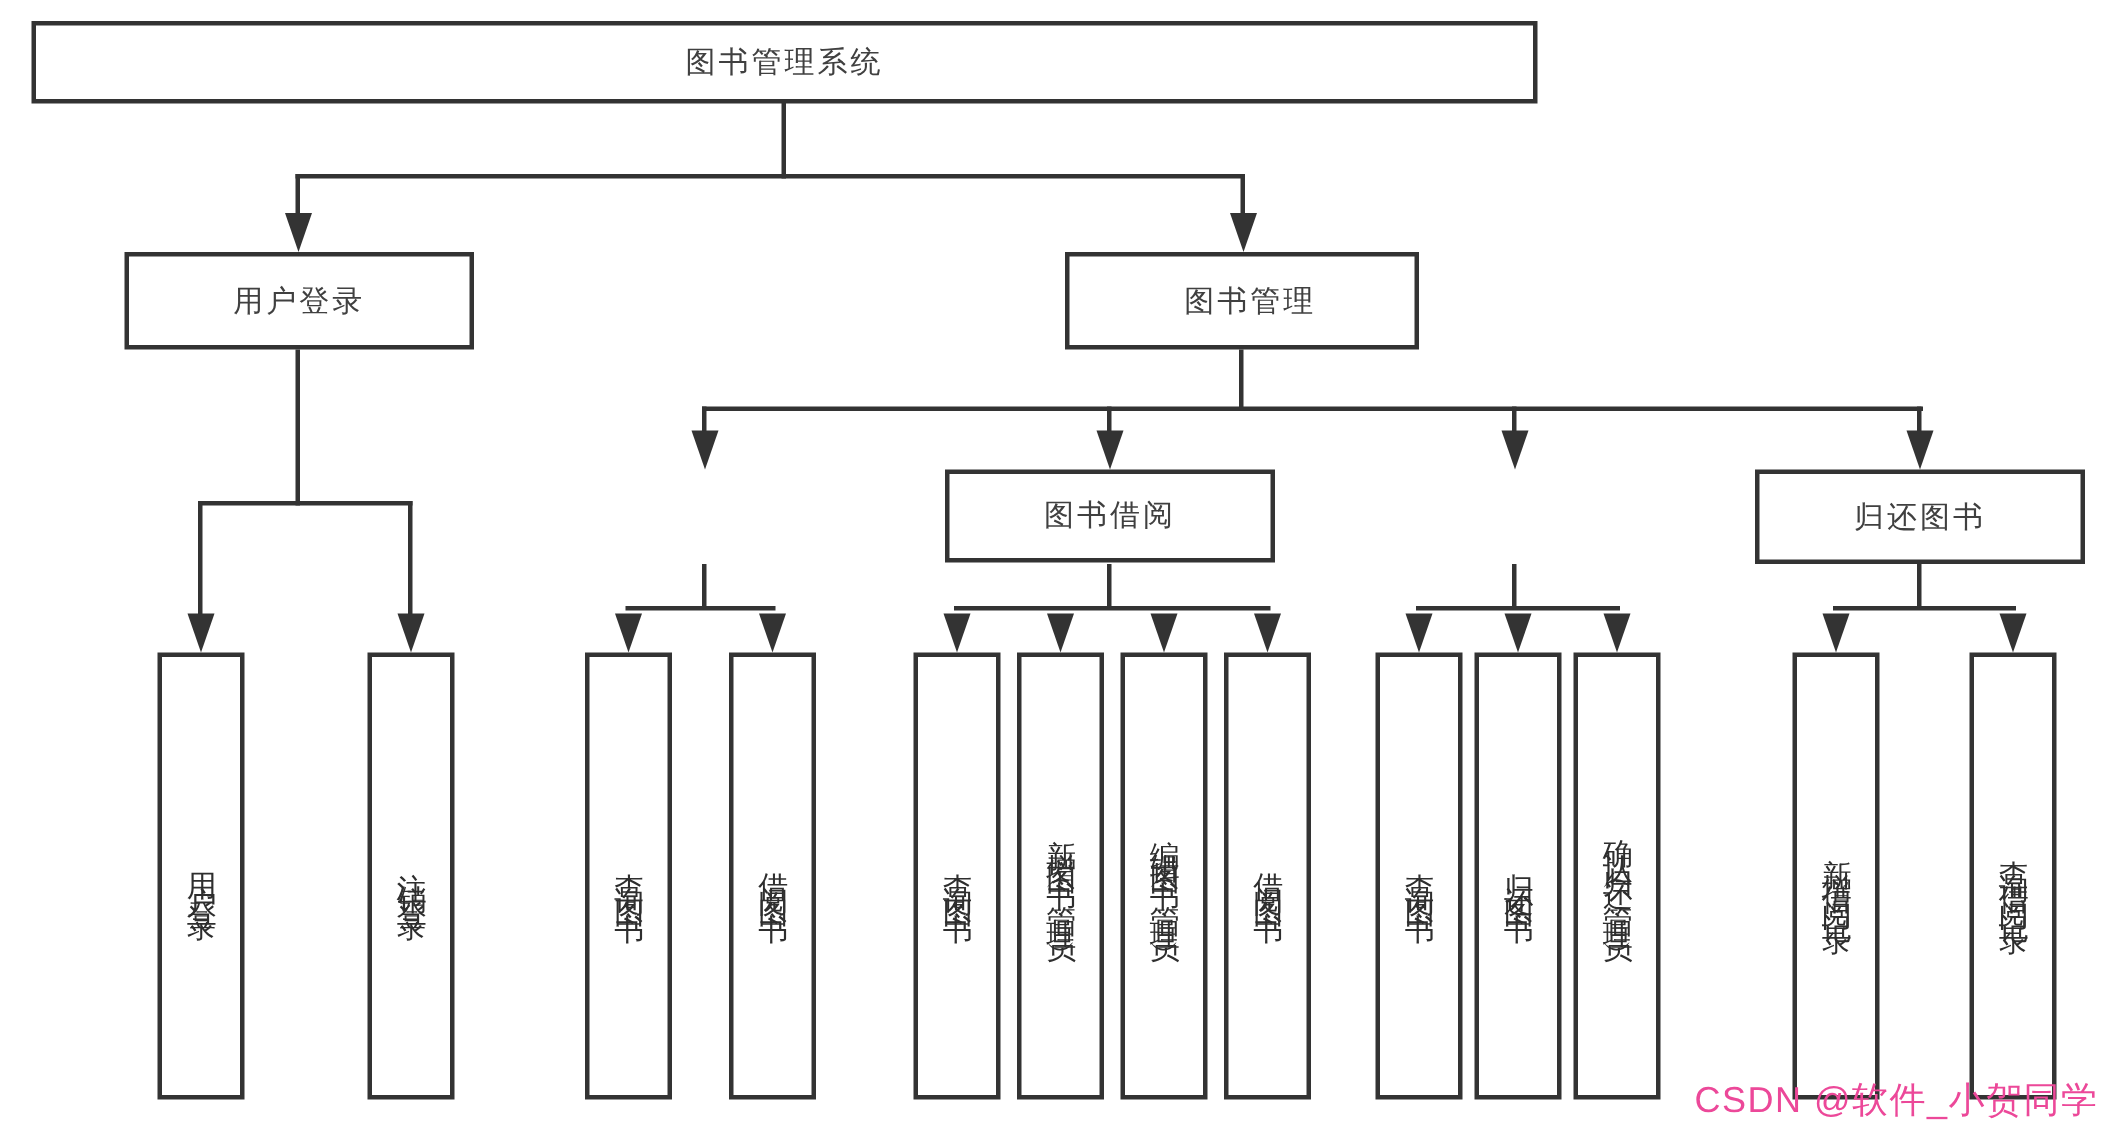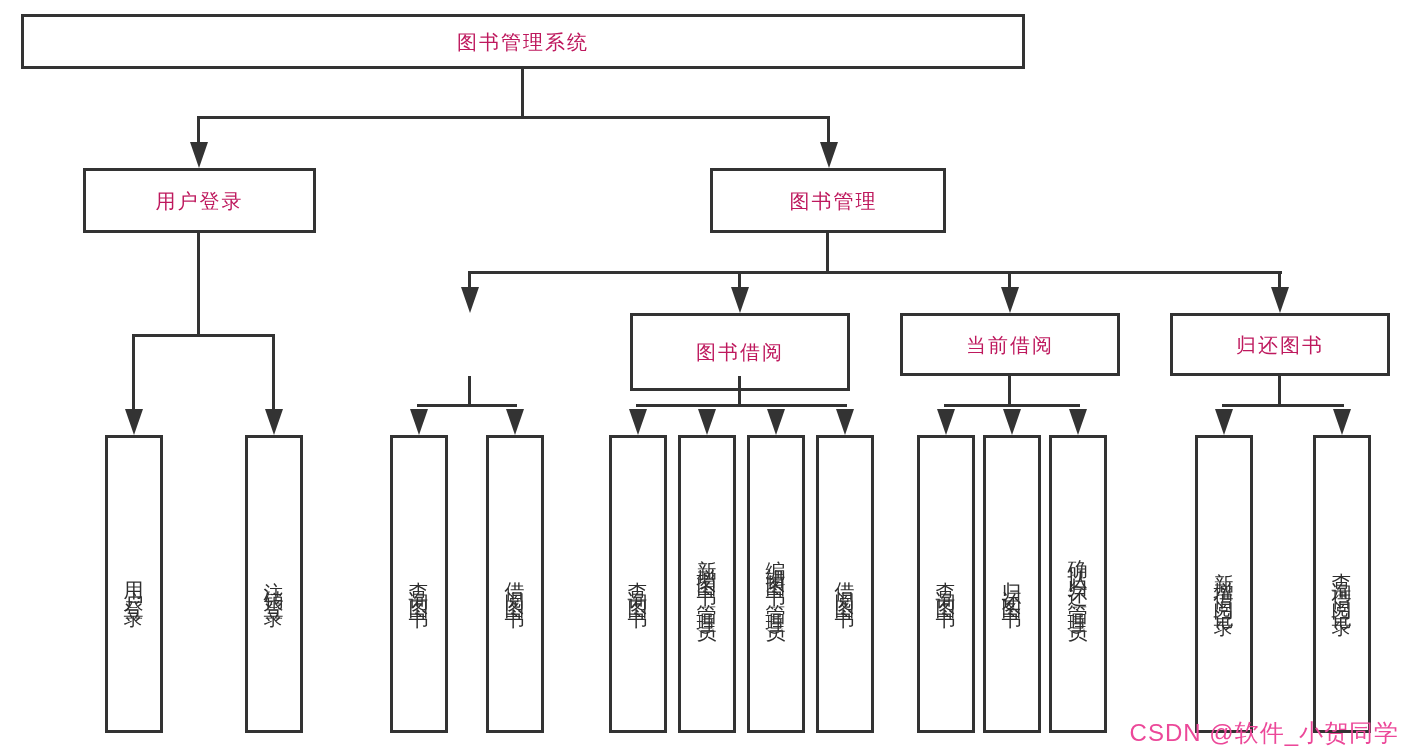--- a/index.html
+++ b/index.html
@@ -9,21 +9,21 @@
     background:#ffffff;
     font-family:"Liberation Sans", sans-serif;
     overflow:hidden;
   }
   .box{
     position:absolute;
     box-sizing:border-box;
     border:3px solid #333333;
     background:#ffffff;
     display:flex;align-items:center;justify-content:center;
-    color:#be185d;
+    color:#404040;
     font-size:20px;
     letter-spacing:2px;
     line-height:1;
     white-space:nowrap;
     text-align:center;
   }
   .vbox{
     position:absolute;
     box-sizing:border-box;
     border:3px solid #333333;
@@ -57,22 +57,21 @@
 </head>
 <body>
 
 <div class="canvas">
 
   <div class="box" style="left:21px;top:14px;width:1004px;height:55px;">图书管理系统</div>
 
   <div class="box" style="left:83px;top:168px;width:233px;height:65px;">用户登录</div>
   <div class="box" style="left:710px;top:168px;width:236px;height:65px;padding-left:11px;">图书管理</div>
 
-  <div class="box" style="left:630px;top:313px;width:220px;height:78px;">图书借阅</div>
-  <div class="box" style="left:900px;top:313px;width:220px;height:63px;">当前借阅</div>
+  <div class="box" style="left:630px;top:313px;width:220px;height:62px;">图书借阅</div>
   <div class="box" style="left:1170px;top:313px;width:220px;height:63px;">归还图书</div>
 
   <div class="vbox" style="left:105px;">用户登录</div>
   <div class="vbox" style="left:245px;">注销登录</div>
 
   <div class="vbox" style="left:390px;">查询图书</div>
   <div class="vbox" style="left:486px;">借阅图书</div>
 
   <div class="vbox" style="left:609px;">查询图书</div>
   <div class="vbox" style="left:678px;">新增图书（管理员）</div>

